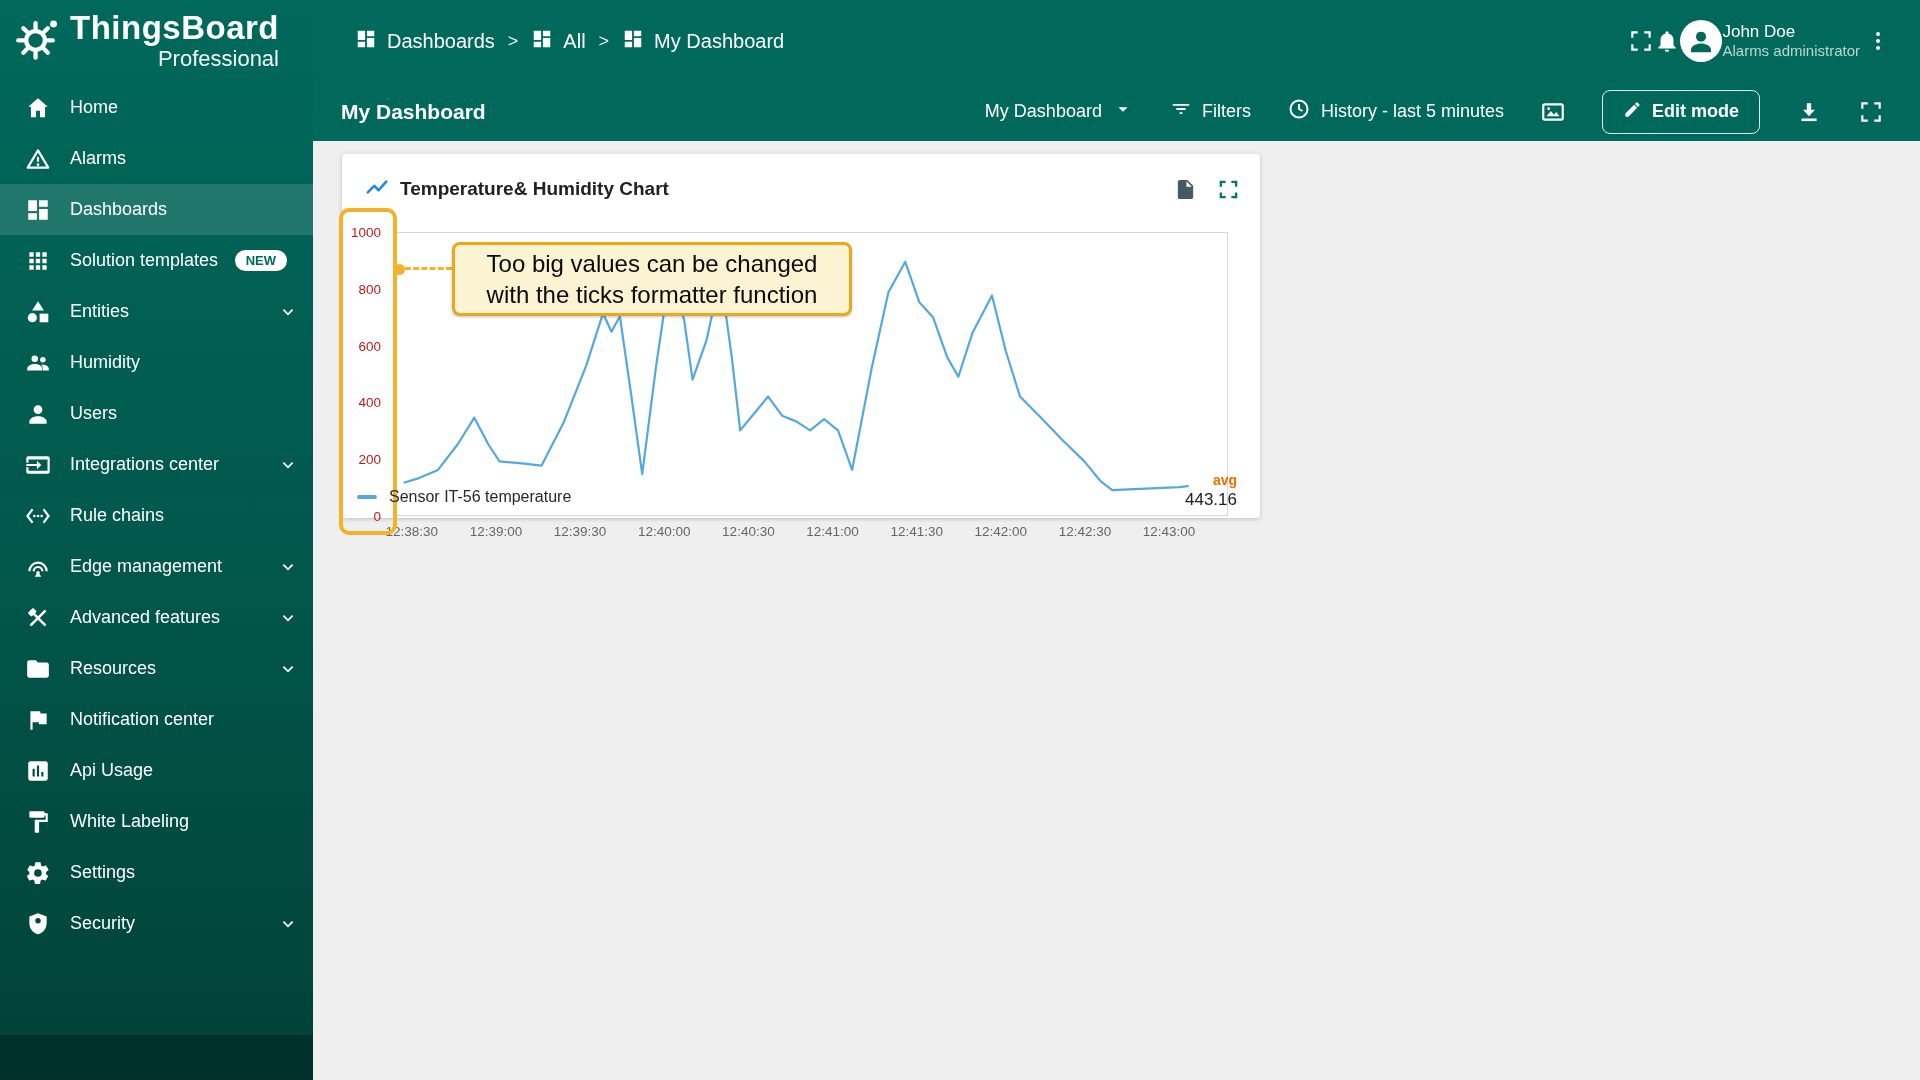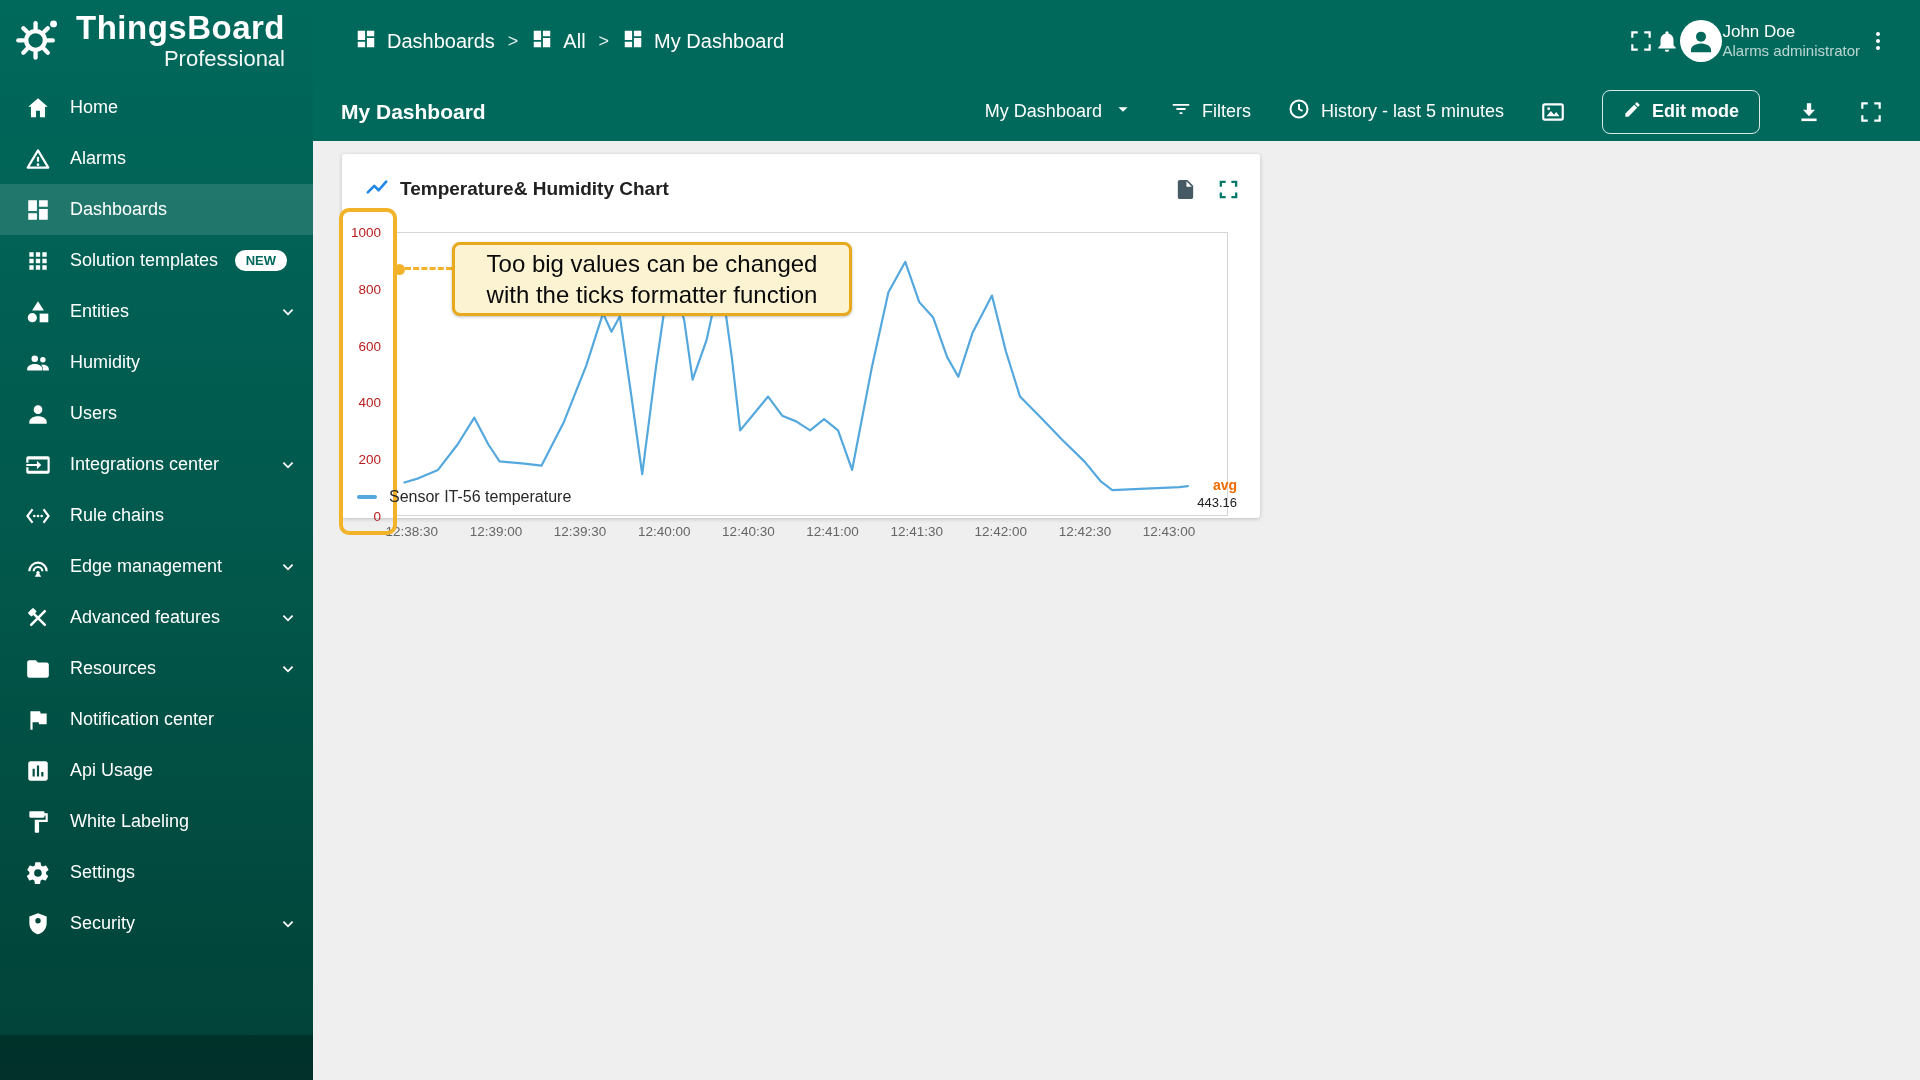--- a/index.html
+++ b/index.html
@@ -3,21 +3,21 @@
 <meta charset="utf-8">
 <style>
   * { margin:0; padding:0; box-sizing:border-box; }
   html,body { width:1920px; height:1080px; font-family:"Liberation Sans",sans-serif; background:#efefef; overflow:hidden; }
   #app { position:relative; width:1920px; height:1080px; }
 
   
   .sidebar { position:absolute; left:0; top:0; width:313px; height:1080px;
     background:linear-gradient(180deg,#00695c 0%,#02564a 55%,#014137 100%); color:#fff; }
   .logo-row { height:82px; display:flex; align-items:center; padding-left:14px; cursor:pointer; }
-  .brand-text { margin-left:16px; }
+  .brand-text { margin-left:10px; }
   .brand-name { font-size:33px; font-weight:700; letter-spacing:.5px; line-height:34px; }
   .brand-sub { font-size:22px; text-align:right; opacity:.95; margin-top:1px; }
   .menu { position:absolute; top:82px; left:0; width:313px; }
   .menu-item { height:51px; display:flex; align-items:center; padding:0 14px 0 24px; font-size:18px; cursor:pointer; }
   .menu-item .mi-icon { width:27px; height:27px; margin-right:19px; flex:0 0 27px; display:flex; align-items:center; justify-content:center; }
   .menu-item svg { display:block; }
   .menu-item.active { background:rgba(255,255,255,.13); }
   .mi-label { white-space:nowrap; }
   .mi-right { margin-left:auto; display:flex; align-items:center; }
   .new-badge { background:#fff; color:#00695c; font-size:13px; font-weight:700; padding:3px 11px; border-radius:12px; margin-right:12px; }
@@ -68,21 +68,21 @@
   .annot-box { position:absolute; left:110px; top:88px; width:400px; height:74px; background:#fcf3d2;
     border:3px solid #e8a91c; border-radius:8px; padding:3px 12px; display:flex; flex-direction:column;
     justify-content:center; box-shadow:0 1px 3px rgba(0,0,0,.25); }
   .annot-line { font-size:24px; line-height:31px; color:#0a0a0a; white-space:nowrap;text-align:center; }
 
   .legend-row { position:absolute; left:15px; bottom:12px; display:flex; align-items:center; cursor:pointer; }
   .legend-dash { width:20px; height:4px; background:#54a8dd; border-radius:2px; }
   .legend-label { margin-left:12px; font-size:16px; color:#282828; }
   .agg-block { position:absolute; right:23px; bottom:8px; display:flex; flex-direction:column; align-items:flex-end; }
   .agg-label { font-size:14px; font-weight:700; color:#ef6c00; }
-  .agg-value { font-size:13px; color:#212121; margin-top:2px; }
+  .agg-value { font-size:17px; color:#212121; margin-top:2px; }
 </style>
 </head>
 <body>
 
 <div id="app">
 
   <nav class="sidebar">
     <div class="logo-row">
       <span>
         <svg width="46" height="46" viewBox="0 0 32 32">

